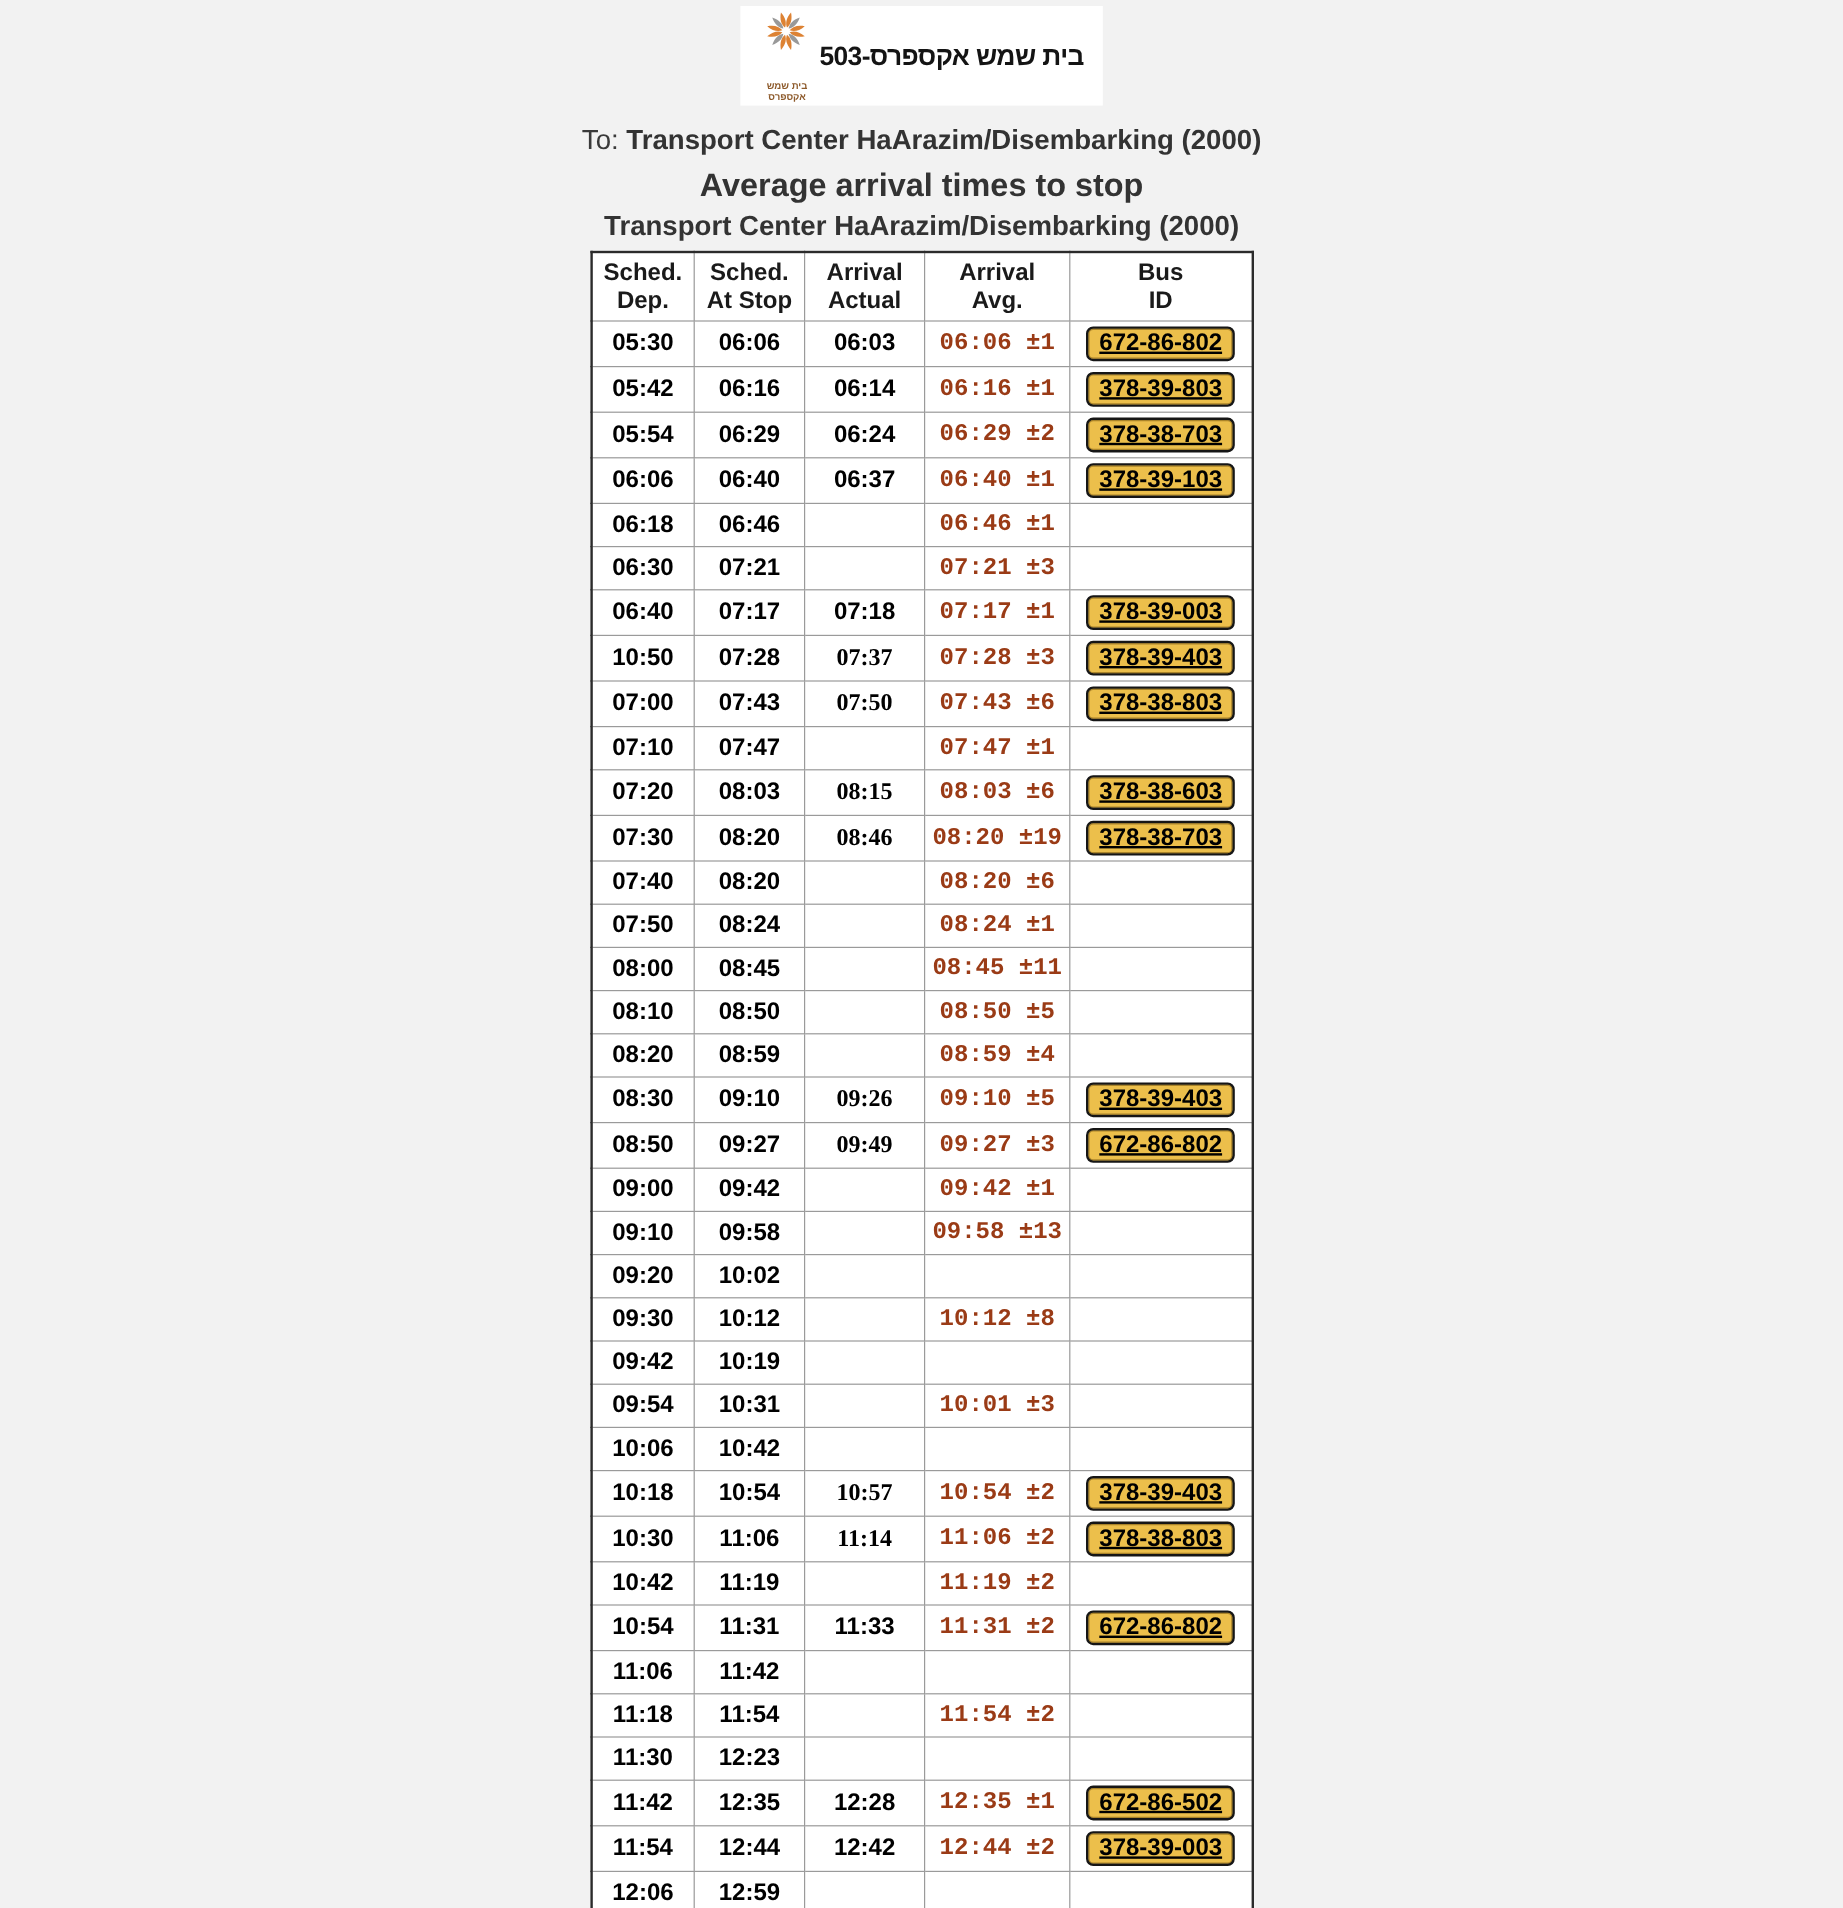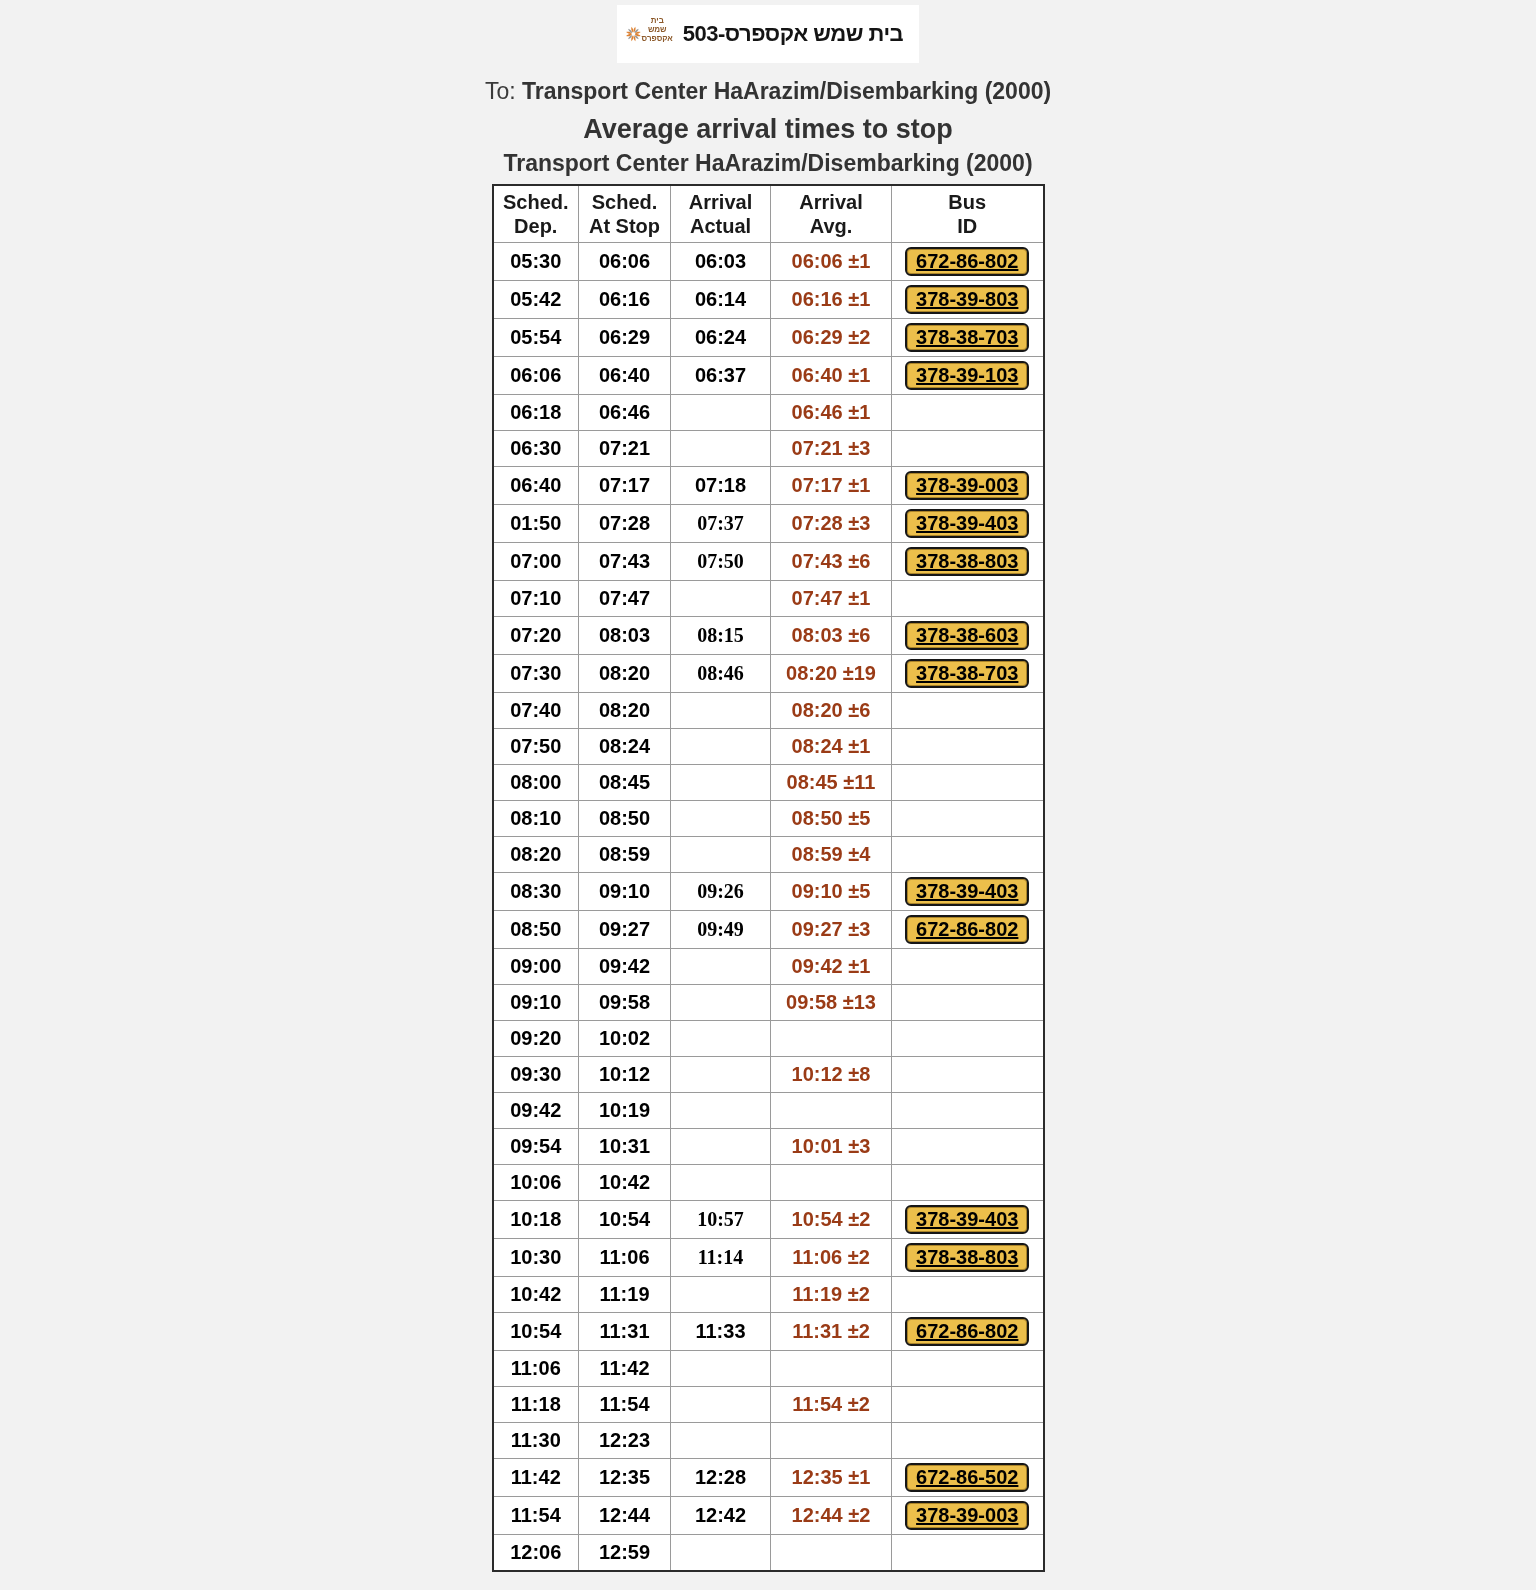--- a/index.html
+++ b/index.html
@@ -6,39 +6,39 @@
   body{
     width:1536px;height:1590px;overflow:hidden;
     background:#f2f2f2;
     font-family:"Liberation Sans",sans-serif;
   }
   .page{text-align:center;color:#333;}
   .banner{
     display:inline-flex;align-items:center;gap:10px;
     background:#ffffff;padding:3px 16px 3px 8px;margin-top:5px;min-height:52px;
   }
-  .logo-block{display:flex;flex-direction:row;align-items:flex-start;width:48px;}
+  .logo-block{display:flex;flex-direction:column;align-items:flex-end;width:48px;gap:23px;}
   .logo-caption{font-size:8px;line-height:1.15;color:#8d5a2b;font-weight:bold;}
   .title{font-size:22px;font-weight:bold;color:#141414;letter-spacing:-0.5px;white-space:nowrap;}
   .to-line{margin-top:15px;font-size:23px;color:#3a3a3a;}
   .to-line .to-station{font-weight:bold;color:#333;}
   .subtitle{margin-top:9px;font-size:27px;font-weight:bold;color:#333;}
   .stop-line{margin-top:5px;font-size:23px;font-weight:bold;color:#333;}
   table.sched{
     border-collapse:collapse;margin:7px auto 0;background:#fff;
     border:2px solid #2b2b2b;table-layout:fixed;
   }
   .sched th,.sched td{
     border:1px solid #9a9a9a;font-weight:bold;font-size:20px;
     text-align:center;vertical-align:middle;padding:4px 3px;
   }
   .sched th{line-height:1.2;color:#1a1a1a;}
   .sched th span{display:block;}
   .sched td{height:27px;color:#000;}
-  td.avg{color:var(--c-brown);}
+  td.avg{color:var(--c-brown);font-family:Liberation Mono, monospace;}
   .c-blue{color:var(--c-blue);}
   .c-red{color:var(--c-red);font-family:Liberation Serif, serif;}
   .c-brown{color:var(--c-brown);}
   .plate{
     display:inline-block;background:var(--c-plate);
     border:2px solid #161616;border-radius:6px;padding:0 9px;
     text-decoration:underline;color:#000;font-size:20px;line-height:25px;
     box-shadow:inset 0 0 0 1px rgba(90,60,0,.45);
     cursor:pointer;
   }
@@ -158,21 +158,21 @@
     <td></td>
   </tr>
         <tr>
     <td>06:40</td>
     <td>07:17</td>
     <td class="c-blue">07:18</td>
     <td class="avg">07:17 ±1</td>
     <td><span class="plate">378-39-003</span></td>
   </tr>
         <tr>
-    <td>01:50</td>
+    <td>10:50</td>
     <td>07:28</td>
     <td class="c-red">07:37</td>
     <td class="avg">07:28 ±3</td>
     <td><span class="plate">378-39-403</span></td>
   </tr>
         <tr>
     <td>07:00</td>
     <td>07:43</td>
     <td class="c-red">07:50</td>
     <td class="avg">07:43 ±6</td>

